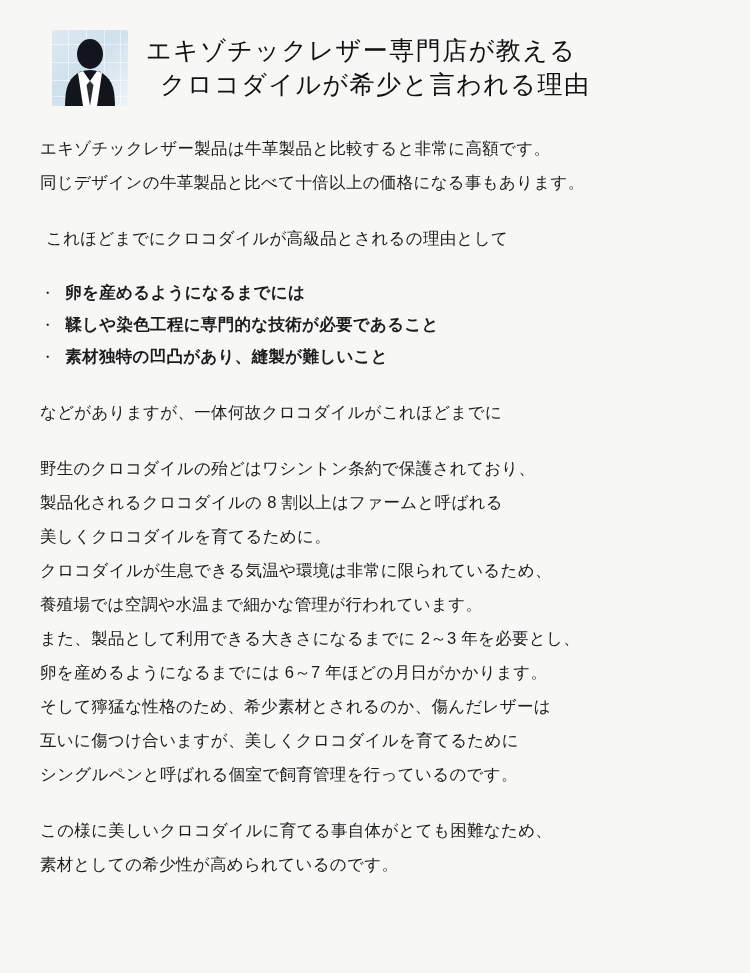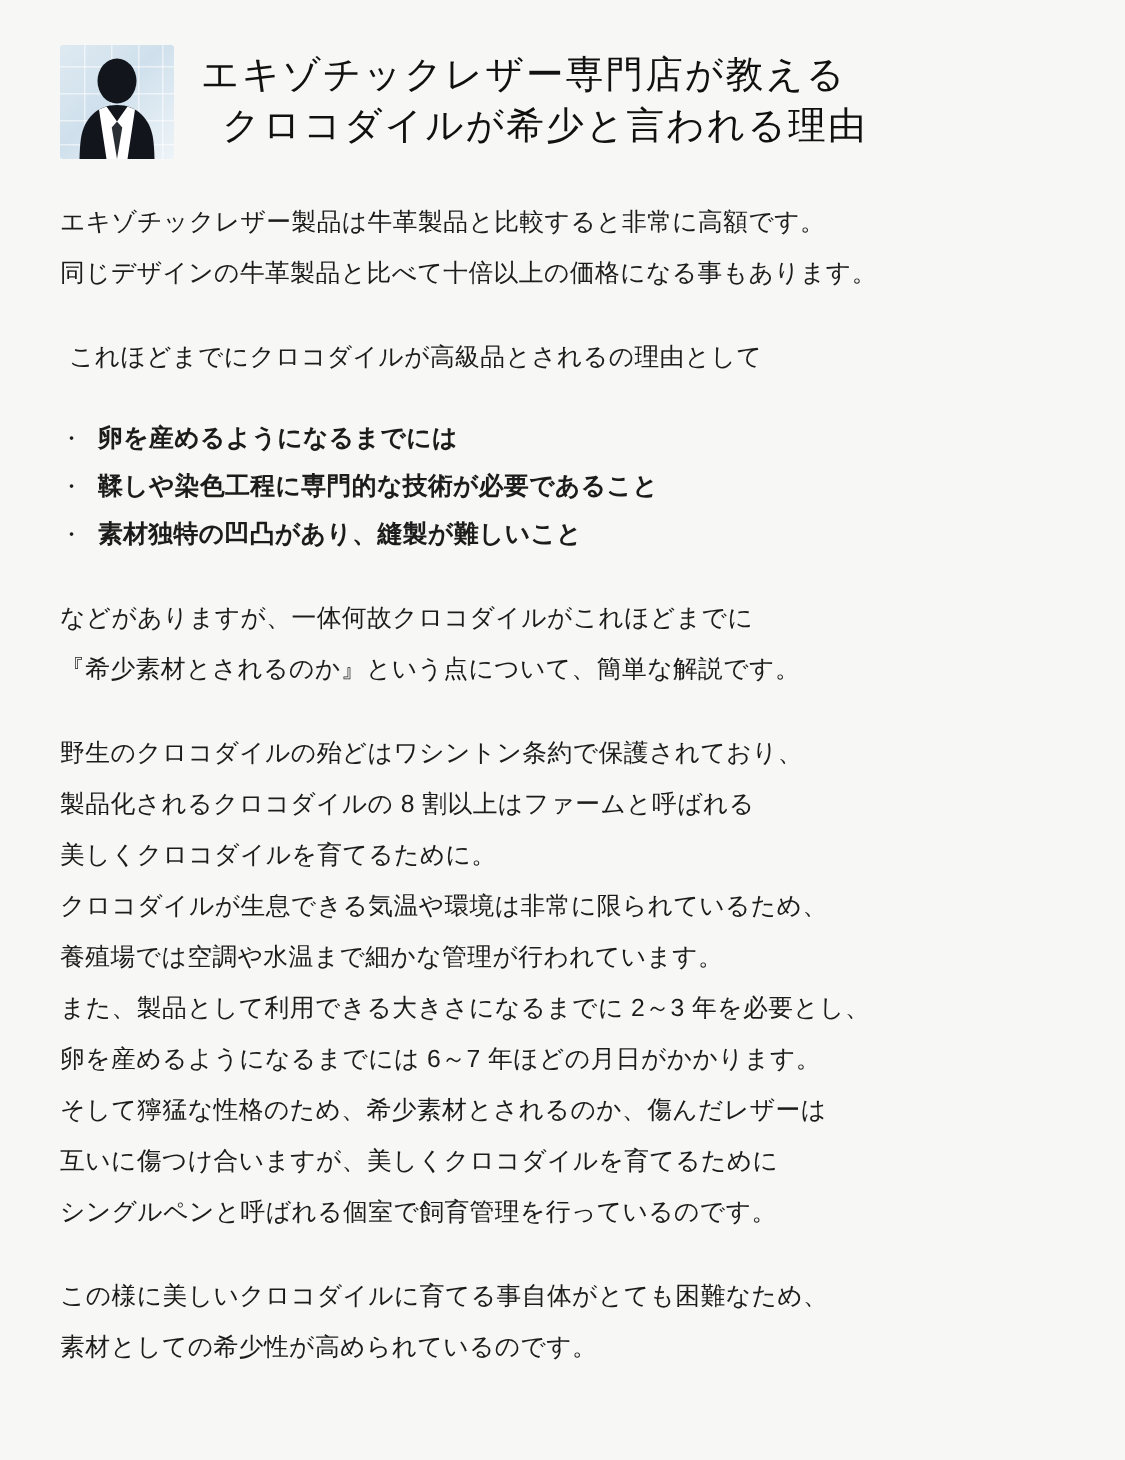--- a/index.html
+++ b/index.html
@@ -20,20 +20,21 @@
     height: 973px;
     box-sizing: border-box;
     padding: 30px 40px 0 40px;
   }
   
   .header {
     display: flex;
     align-items: center;
     gap: 18px;
     margin-bottom: 26px;
+    margin-left: 12px;
   }
   .avatar {
     width: 76px;
     height: 76px;
     flex: 0 0 76px;
     position: relative;
     overflow: hidden;
     background: linear-gradient(135deg, #dfeaf2 0%, #cfe0ec 45%, #eef4f8 100%);
     border-radius: 2px;
   }
@@ -152,21 +153,20 @@
         <span>鞣しや染色工程に専門的な技術が必要であること</span>
       </li>
       <li>
         <span class="dot">・</span>
         <span>素材独特の凹凸があり、縫製が難しいこと</span>
       </li>
     </ul>
 
     <p class="para">
       <span class="line">などがありますが、一体何故クロコダイルがこれほどまでに</span>
-      <span class="line">『希少素材とされるのか』という点について、簡単な解説です。</span>
     </p>
 
     <p class="para">
       <span class="line">野生のクロコダイルの殆どはワシントン条約で保護されており、</span>
       <span class="line">製品化されるクロコダイルの 8 割以上はファームと呼ばれる</span>
       <span class="line">美しくクロコダイルを育てるために。</span>
       <span class="line">クロコダイルが生息できる気温や環境は非常に限られているため、</span>
       <span class="line">養殖場では空調や水温まで細かな管理が行われています。</span>
       <span class="line">また、製品として利用できる大きさになるまでに 2～3 年を必要とし、</span>
       <span class="line">卵を産めるようになるまでには 6～7 年ほどの月日がかかります。</span>

